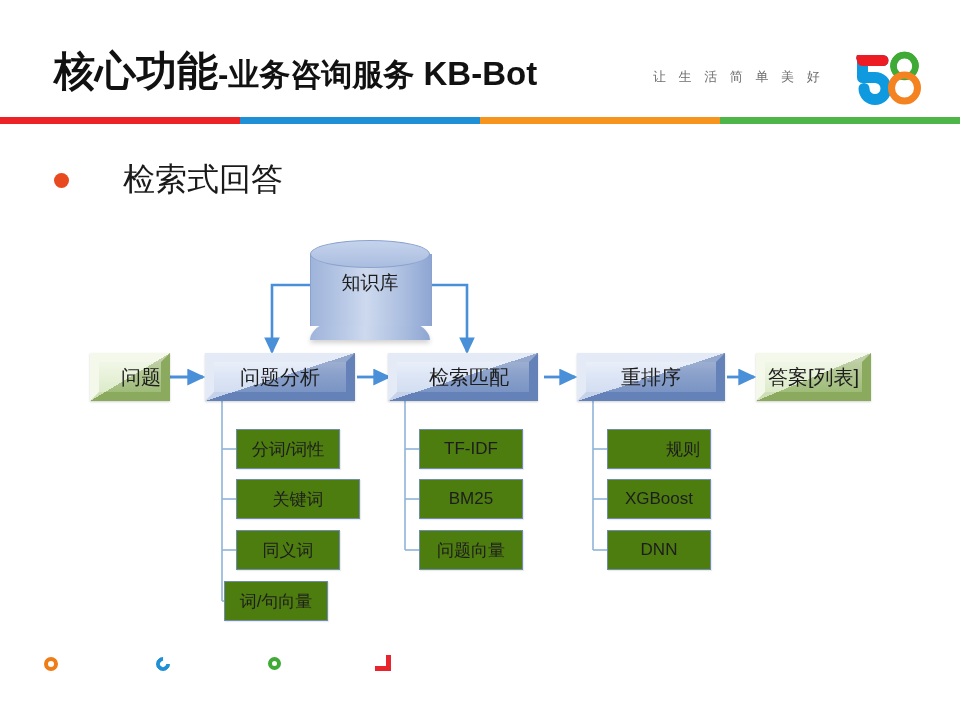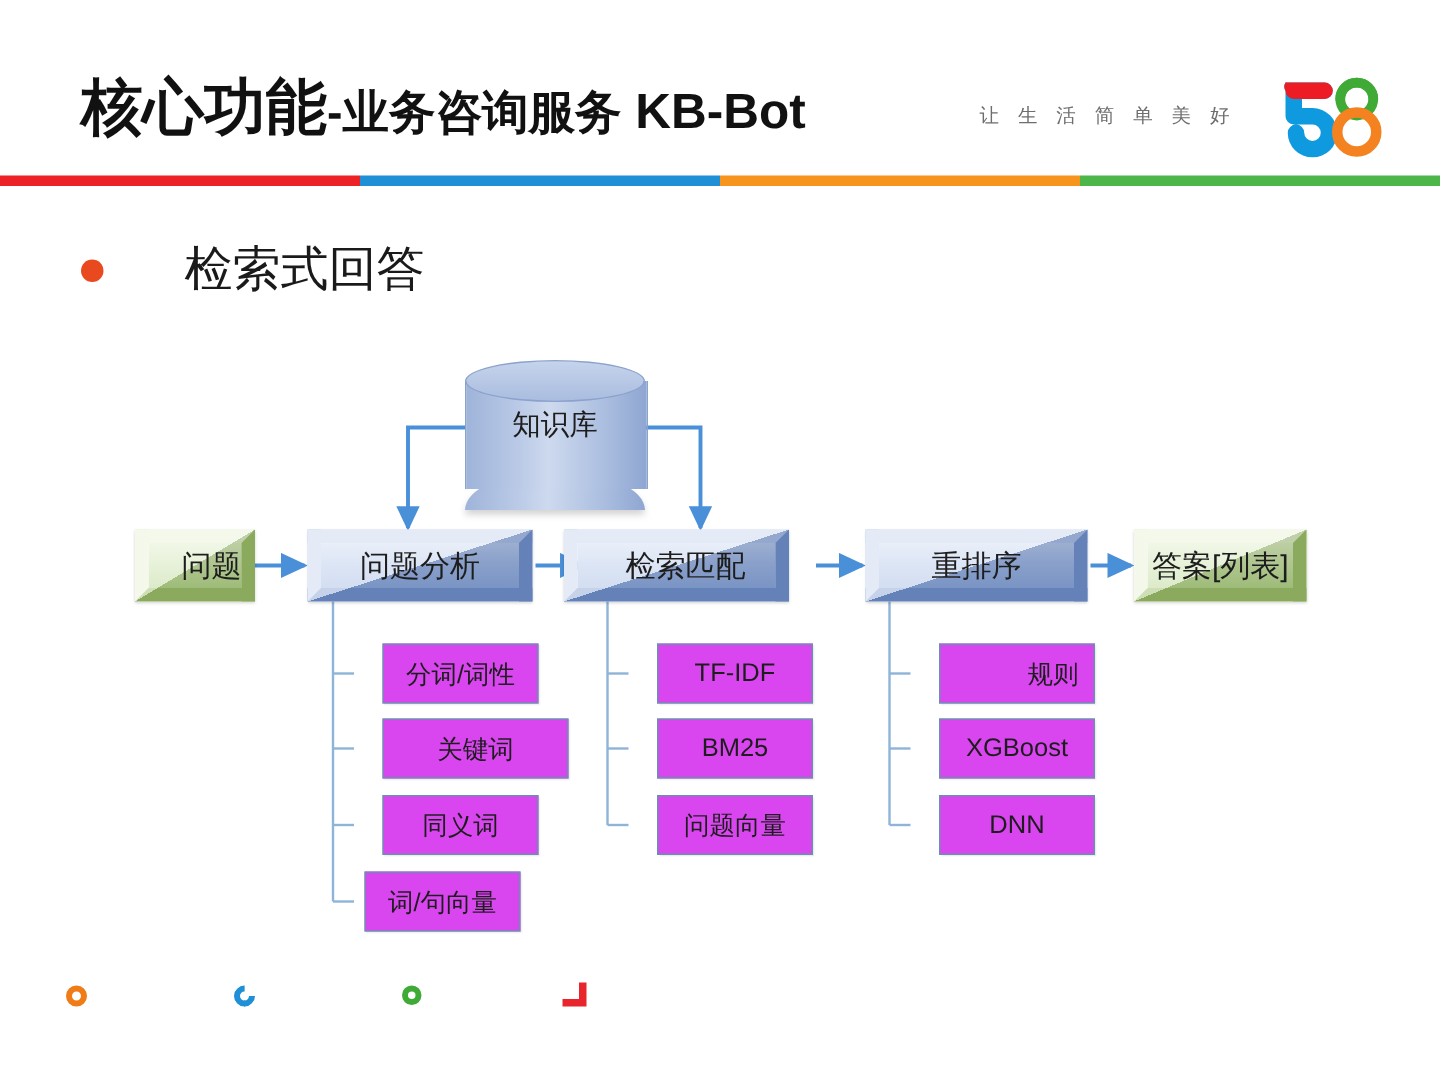--- a/index.html
+++ b/index.html
@@ -72,24 +72,23 @@
     background:
       linear-gradient(to bottom right, rgba(255,255,255,.5) 0 50%, transparent 50%),
       linear-gradient(to top left, rgba(90,120,50,.28) 0 50%, transparent 50%);
     pointer-events:none;
   }
 
   
   .subbox{
     position:absolute;box-sizing:border-box;
     display:flex;align-items:center;justify-content:center;
-    background:#d946ef;border:1px solid #6f8db3;
+    background:#4d7c0f;border:1px solid #6f8db3;
     font-size:17px;color:#1d1d1d;white-space:nowrap;
     box-shadow:1px 1px 1px rgba(0,0,0,.08);
-    margin-left:19px;
   }
 
   
   .cyl{position:absolute;}
   .cyl-body{
     position:absolute;left:0;top:14px;width:100%;height:72px;
     background:linear-gradient(90deg,#9fb4da 0%,#b9c9e6 28%,#cdd9ee 46%,#aabddf 78%,#8ea6d2 100%);
     border-left:1px solid #8ba2cd;border-right:1px solid #8ba2cd;
   }
   .cyl-bottom{
@@ -190,21 +189,21 @@
     </div>
 
     <div class="bevel green" style="left:90px;top:353px;width:80px;height:48px;justify-content:flex-end;">
       <span class="lbl">问题</span>
     </div>
 
     <div class="bevel blue" style="left:205px;top:353px;width:150px;height:48px;">
       <span class="lbl">问题分析</span>
     </div>
 
-    <div class="bevel blue" style="left:376px;top:353px;width:150px;height:48px;padding-left:12px;">
+    <div class="bevel blue" style="left:388px;top:353px;width:150px;height:48px;padding-left:12px;">
       <span class="lbl">检索匹配</span>
     </div>
 
     <div class="bevel blue" style="left:577px;top:353px;width:148px;height:48px;">
       <span class="lbl">重排序</span>
     </div>
 
     <div class="bevel green" style="left:756px;top:353px;width:115px;height:48px;">
       <span class="lbl">答案[列表]</span>
     </div>

